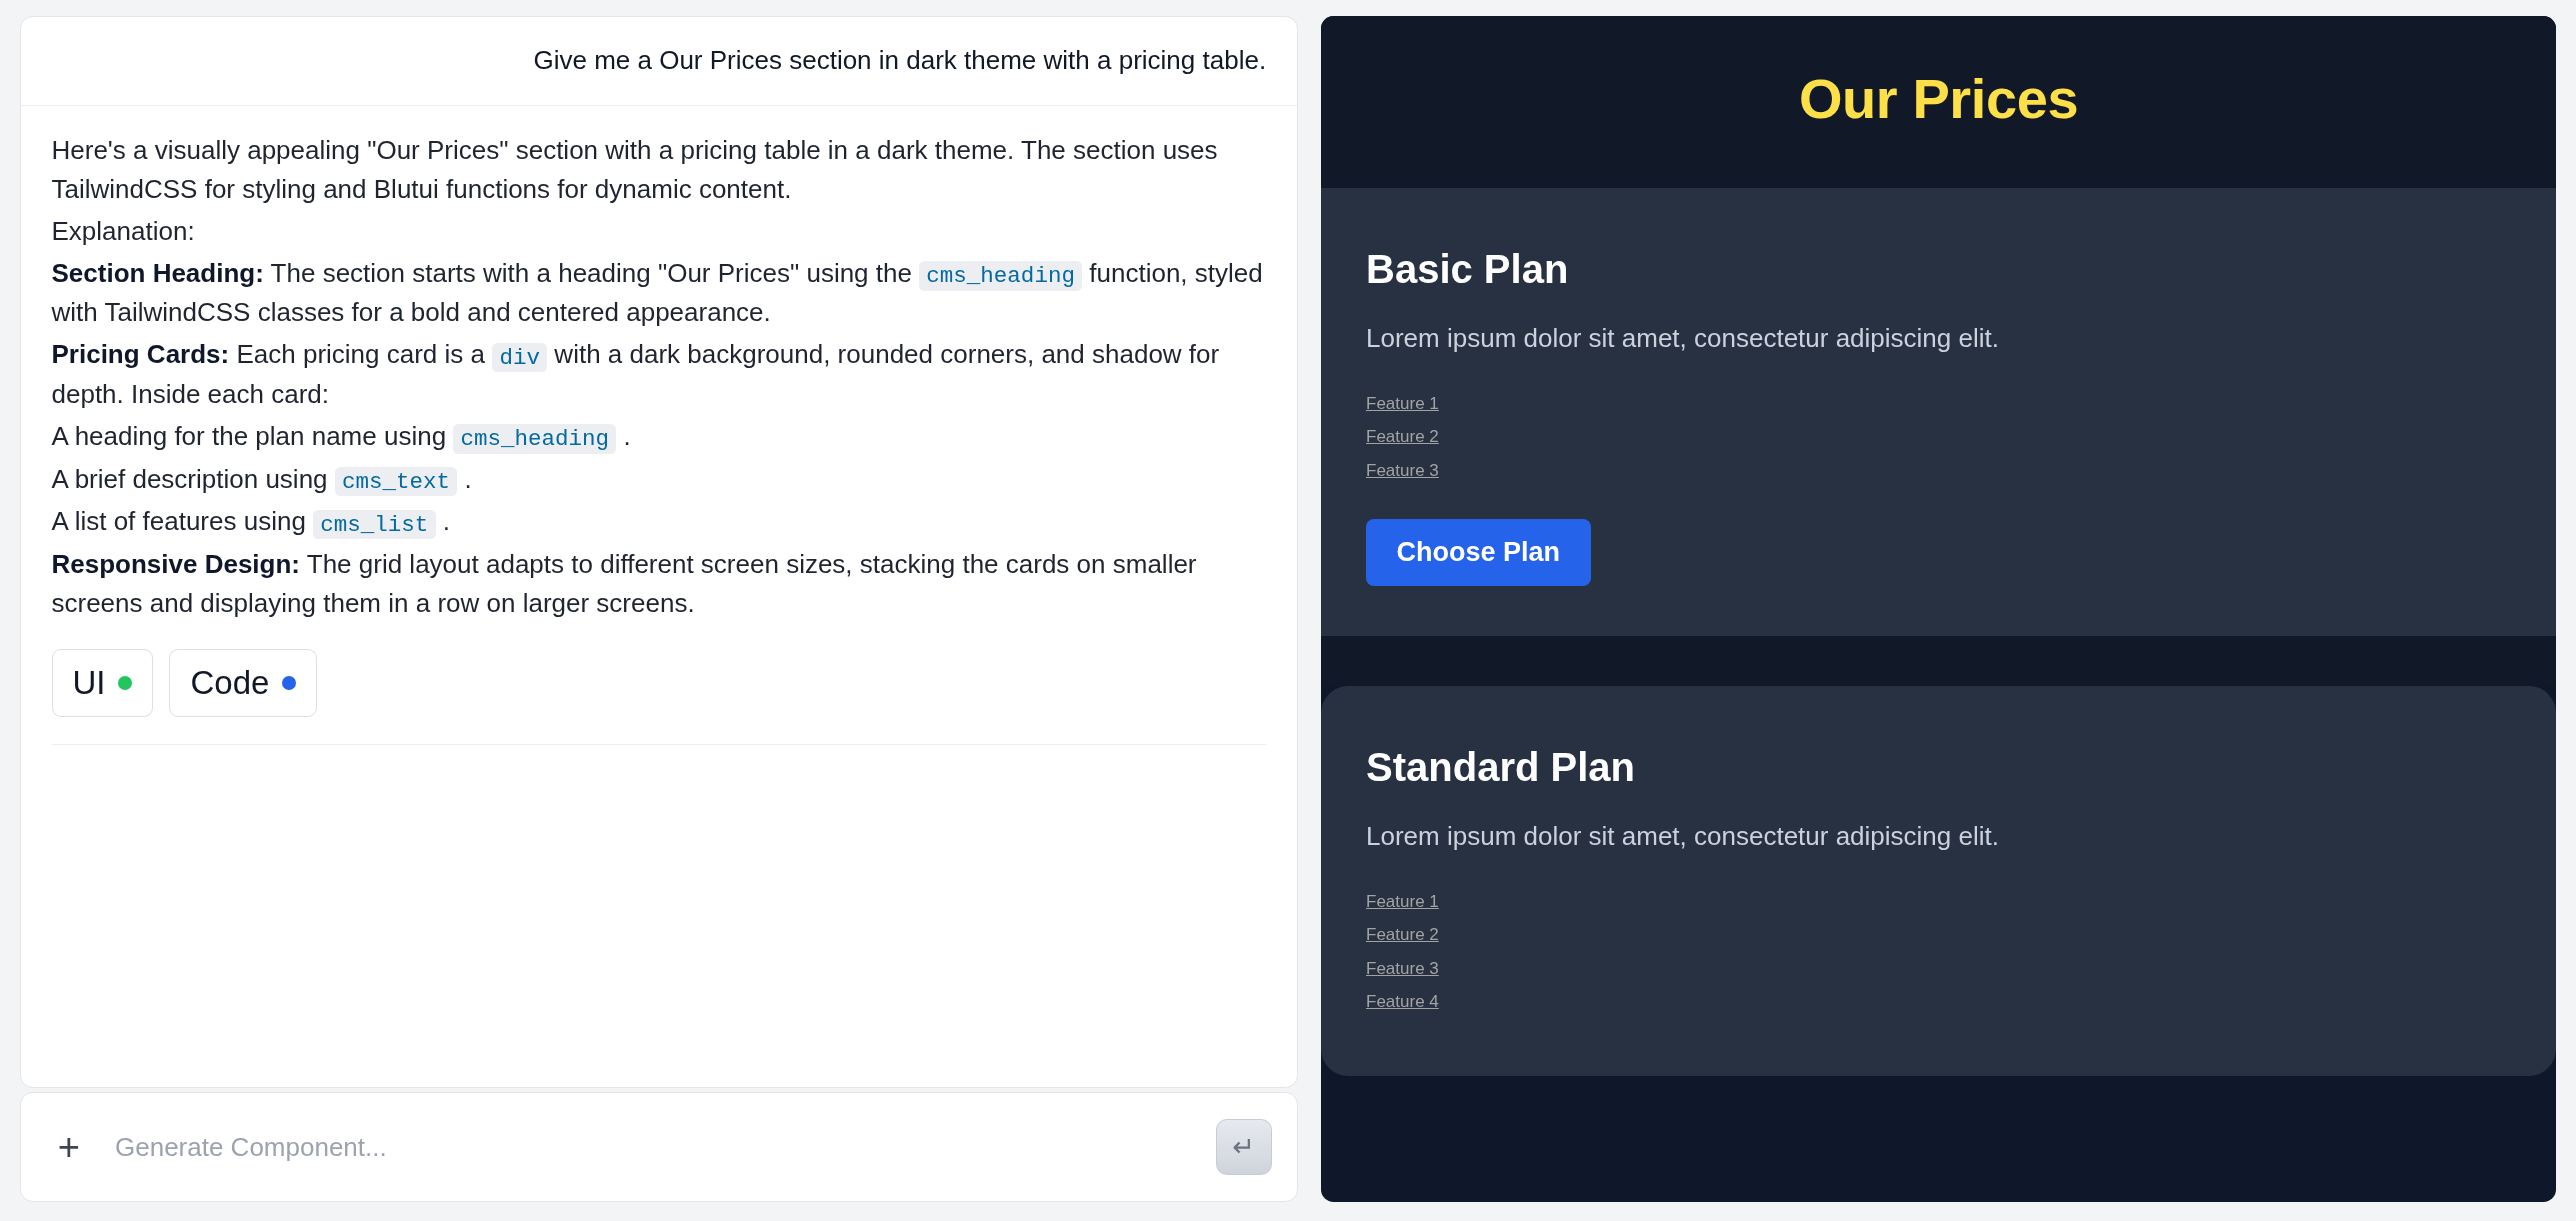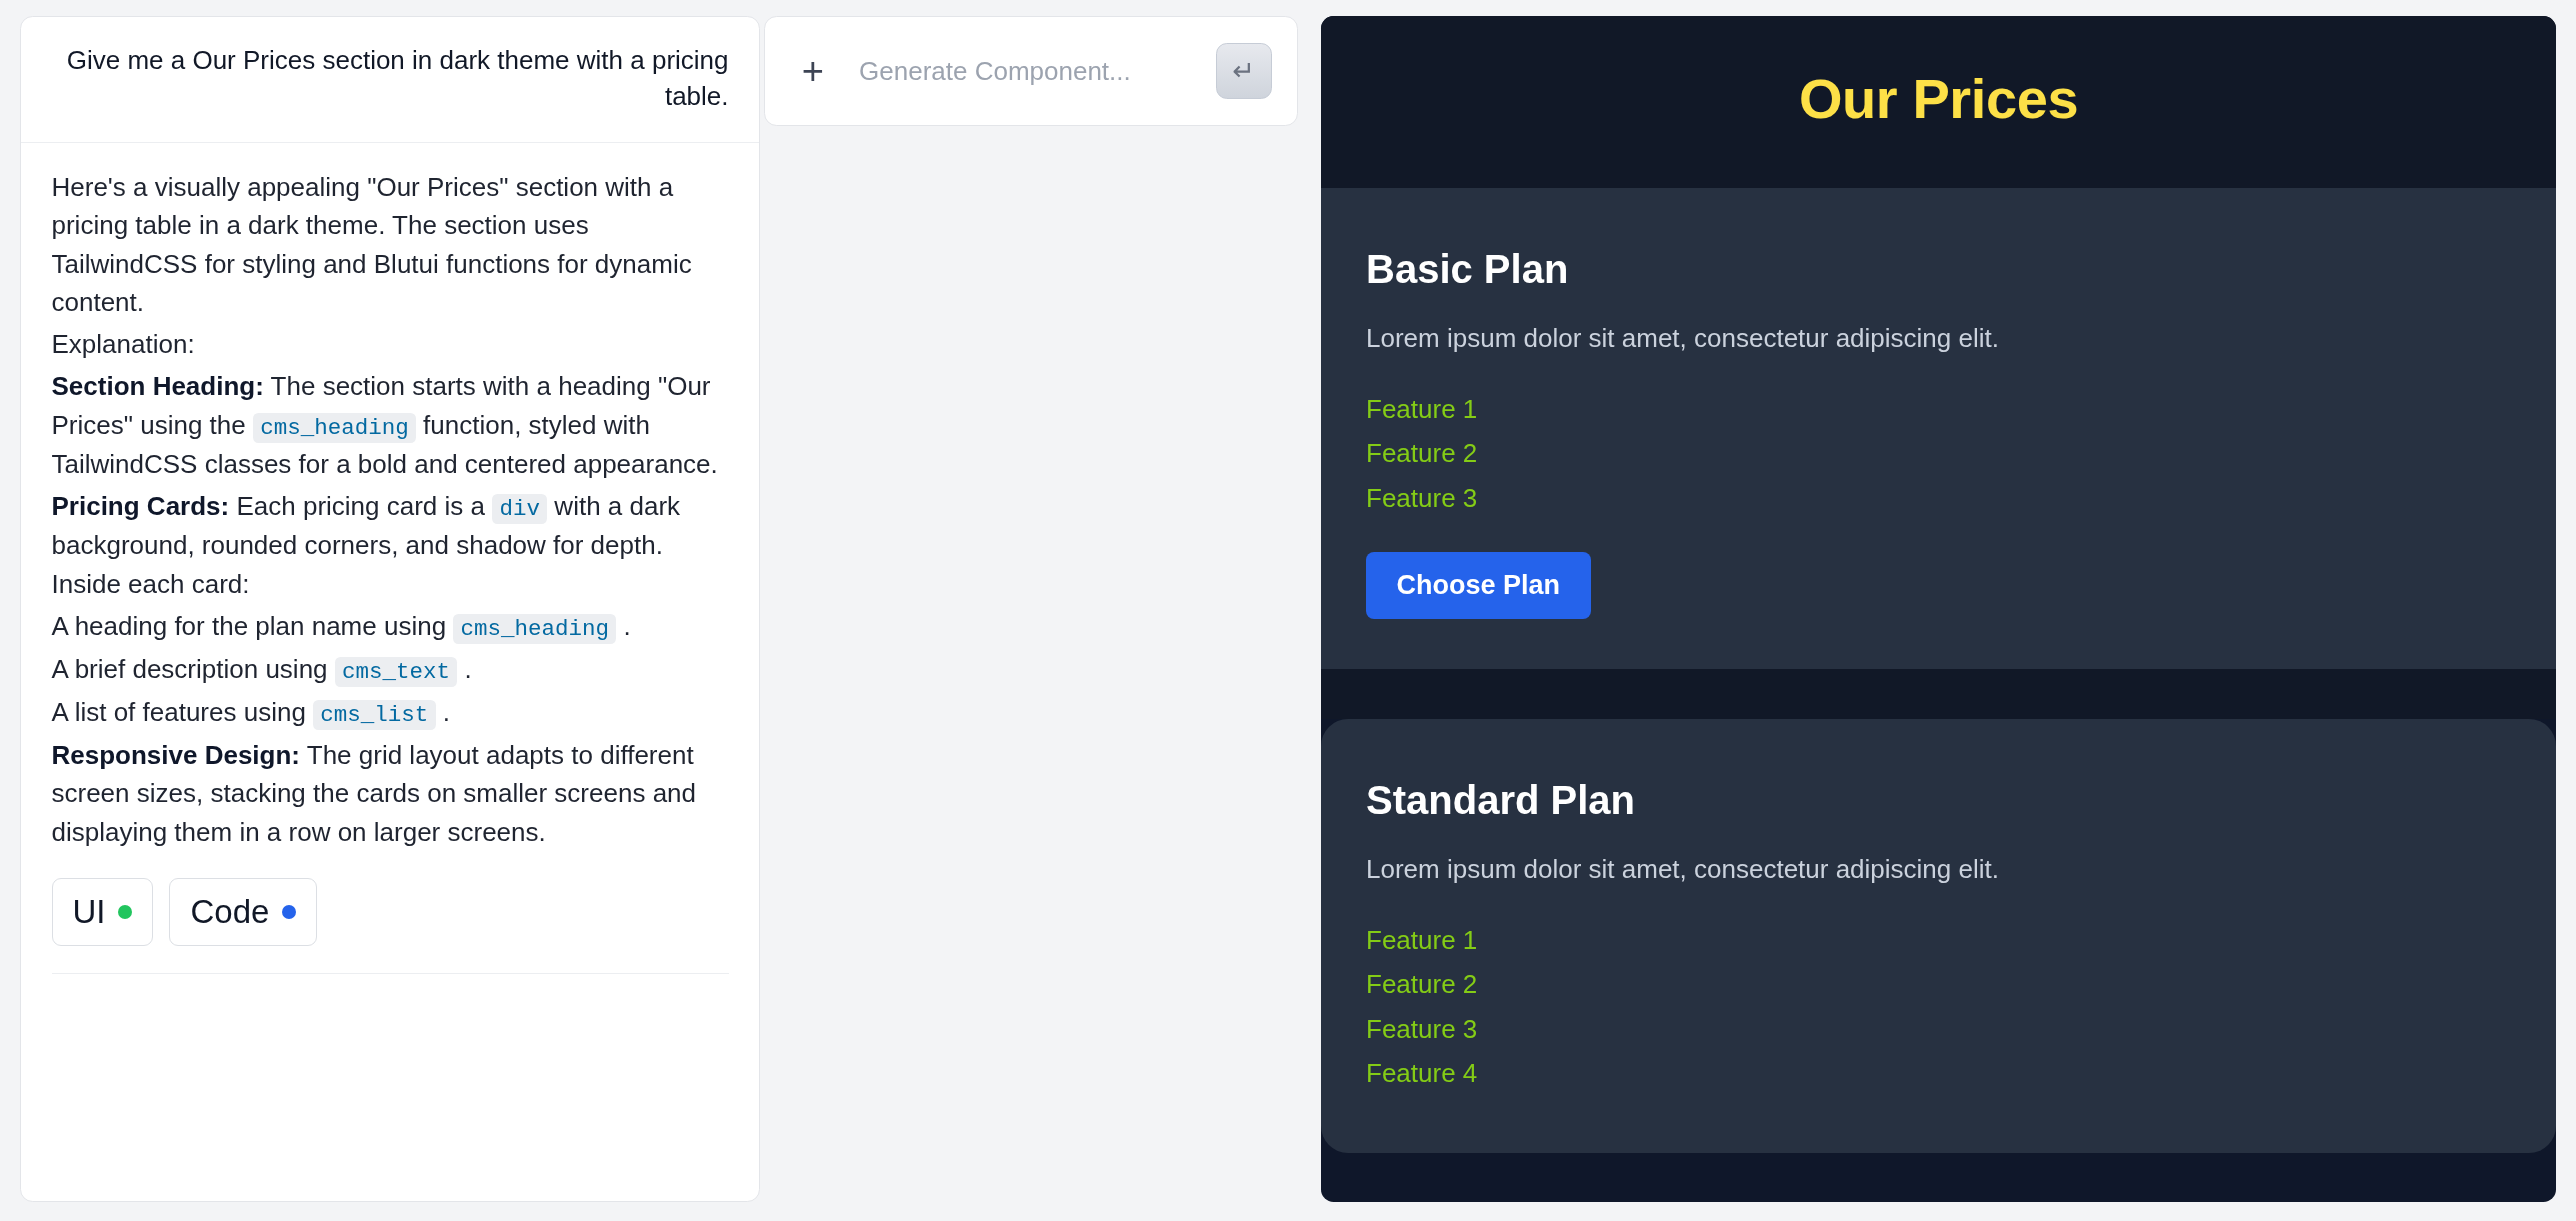--- a/index.html
+++ b/index.html
@@ -15,20 +15,21 @@
     width: 2576px;
     height: 1222px;
     padding: 16px 20px 20px 20px;
     gap: 23.4px;
   }
 
   
   .left {
     width: 1288px;
     display: flex;
+    flex-direction: column;
     gap: 4px;
   }
   .chat-card {
     background: #ffffff;
     border: 0.9px solid #e3e5e9;
     border-radius: 12.6px;
     flex: 1 1 auto;
     display: flex;
     flex-direction: column;
     overflow: hidden;
@@ -152,23 +153,24 @@
     font-size: 40px;
     font-weight: 700;
     margin-bottom: 30.5px;
   }
   .plan-desc {
     color: #cbd2dd;
     font-size: 26px;
     margin-bottom: 40px;
   }
   .feature {
-    color: #84cc16;
-    font-size: 26px;
+    color: #a3a3a3;
+    font-size: 17px;
     margin-bottom: 13.5px;
+    text-decoration: underline;
   }
   .cta {
     margin-top: 25px;
     display: inline-block;
     background: #2563eb;
     color: #ffffff;
     font-size: 27px;
     font-weight: 700;
     border: none;
     border-radius: 8px;

